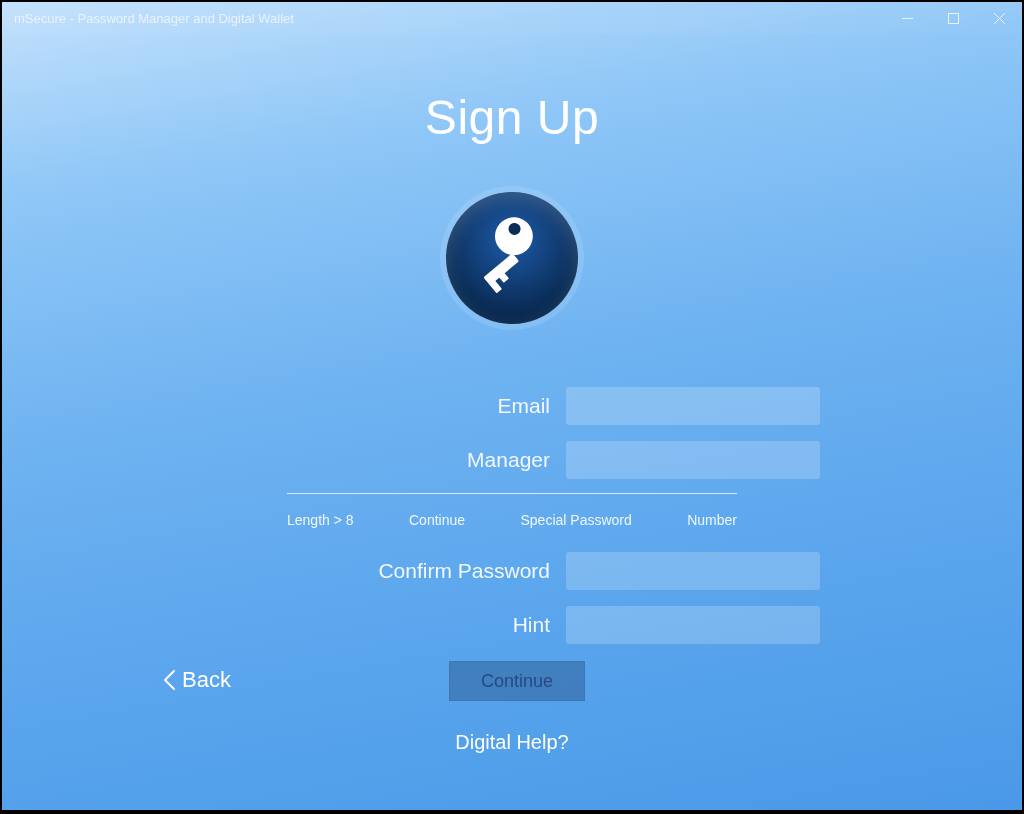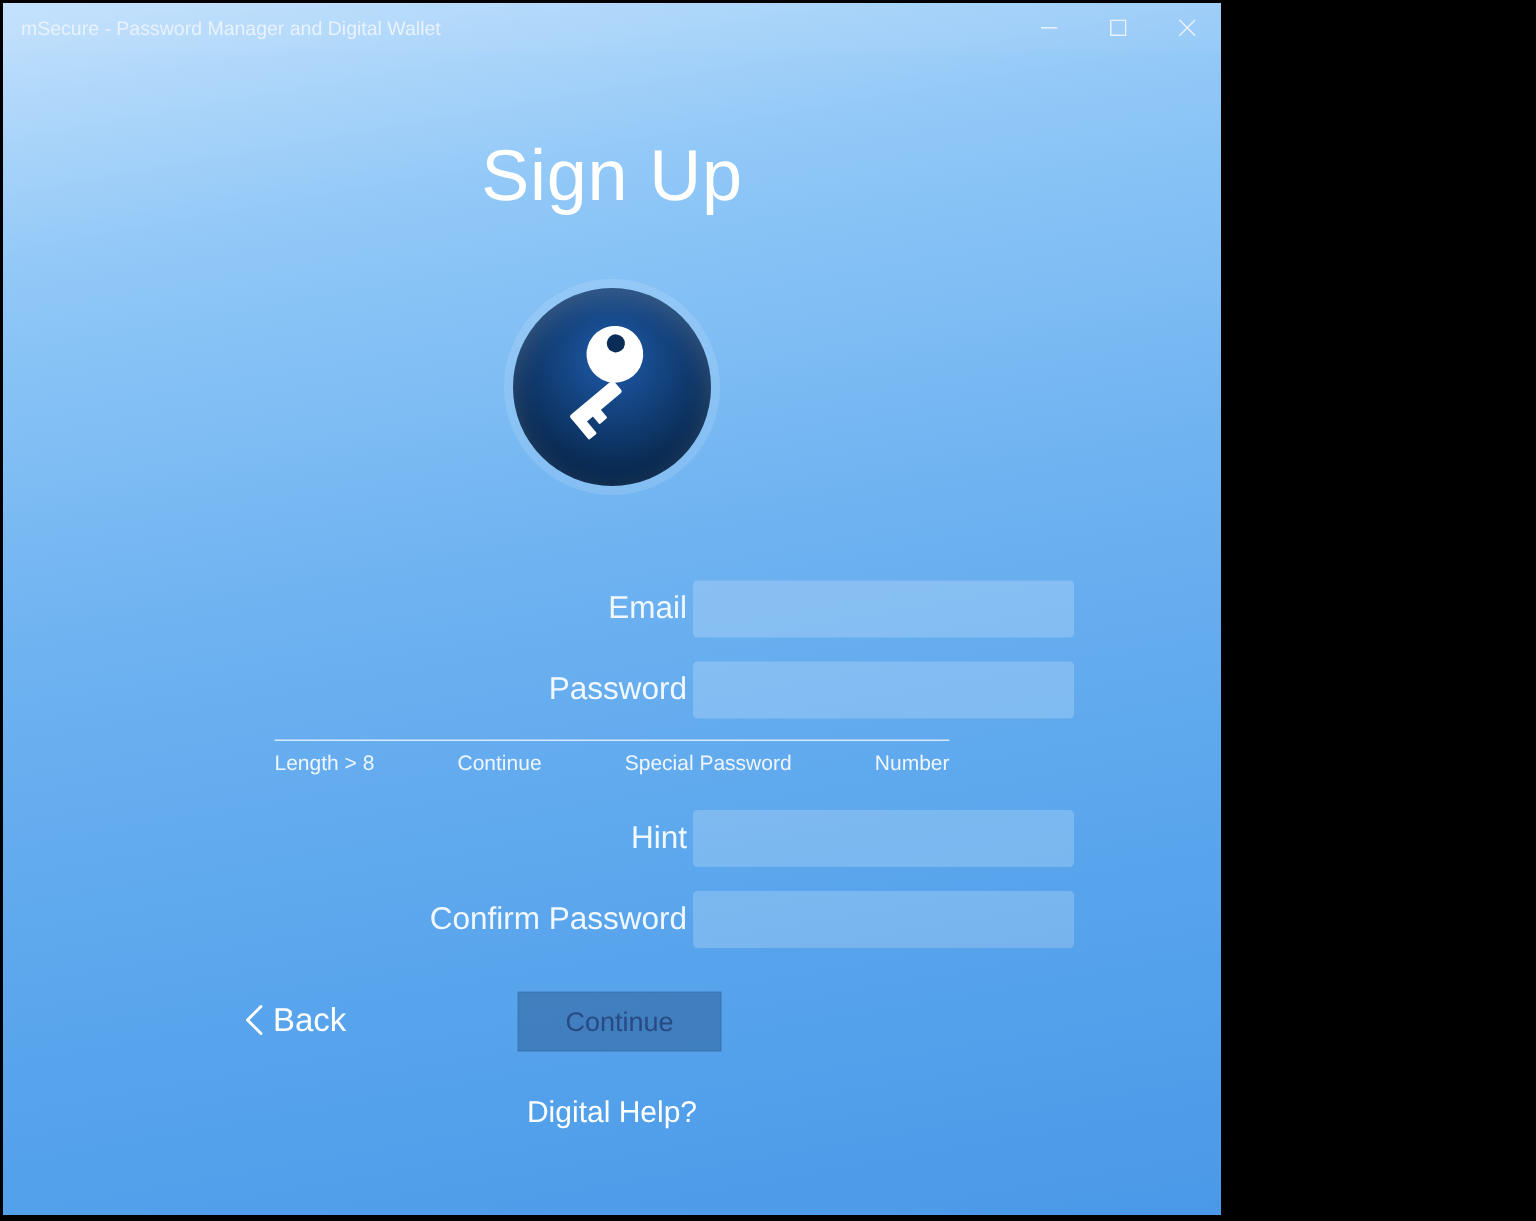--- a/index.html
+++ b/index.html
@@ -8,21 +8,21 @@
     font-family: "Segoe UI Light", "Segoe UI", -apple-system, Helvetica, Arial, sans-serif;
     font-weight: 300;
     width: 1024px;
     height: 814px;
     overflow: hidden;
     background: #000;
   }
 
   
   .window {
-    width: 812px;
+    width: 1020px;
     height: 808px;
     margin: 2px;
     background: linear-gradient(170deg, #c3e1fc 0%, #8fc7f7 20%, #6fb3f1 45%, #5ba6ed 70%, #4a99e8 100%);
     position: relative;
     display: flex;
     flex-direction: column;
   }
   .titlebar {
     height: 32px;
     width: 100%;
@@ -81,21 +81,21 @@
   .row {
     display: flex;
     align-items: center;
     margin: 8px 0;
     width: 640px;
     justify-content: flex-start;
   }
   .row label {
     width: 374px;
     text-align: right;
-    padding-right: 4px;
+    padding-right: 16px;
     font-size: 21px;
     font-weight: 300;
     color: #f2f8ff;
   }
   .row input {
     width: 254px;
     height: 38px;
     border: none;
     border-radius: 3px;
     background: rgba(255,255,255,0.20);
@@ -104,21 +104,21 @@
     color: #fff;
     outline: none;
   }
 
   .req-wrap { margin: 6px 0 16px 0; }
   .req-line {
     width: 450px;
     border-top: 1px solid rgba(255,255,255,0.75);
     display: flex;
     justify-content: space-between;
-    padding-top: 6px;
+    padding-top: 18px;
     font-size: 14px;
     font-weight: 500;
     color: #f0f6ff;
   }
 
   .bottom {
     position: absolute;
     left: 0; right: 0;
     bottom: 56px;
     display: flex;
@@ -208,41 +208,41 @@
     </div>
 
     <div class="form">
 
       <div class="row">
         <label>Email</label>
         <input type="text" value="" style="">
       </div>
 
       <div class="row">
-        <label>Password</label>
+        <label>Manager</label>
         <input type="password" value="" style="">
       </div>
 
       <div class="req-wrap">
         <div class="req-line">
           <span>Length &gt; 8</span>
           <span>Continue</span>
           <span>Special Password</span>
           <span>Number</span>
         </div>
       </div>
 
       <div class="row">
+        <label>Confirm Password</label>
+        <input type="password" value="" style="">
+      </div>
+
+      <div class="row">
         <label>Hint</label>
         <input type="text" value="" style="">
-      </div>
-
-      <div class="row">
-        <label>Confirm Password</label>
-        <input type="password" value="" style="">
       </div>
 
     </div>
 
     <div class="bottom">
       <div class="action-row">
         <div class="back">
           <svg width="14" height="22" viewBox="0 0 14 22">
             <polyline points="12,2 3,11 12,20" fill="none" stroke="#ffffff" stroke-width="2" stroke-linecap="round" stroke-linejoin="round"></polyline>
           </svg>

